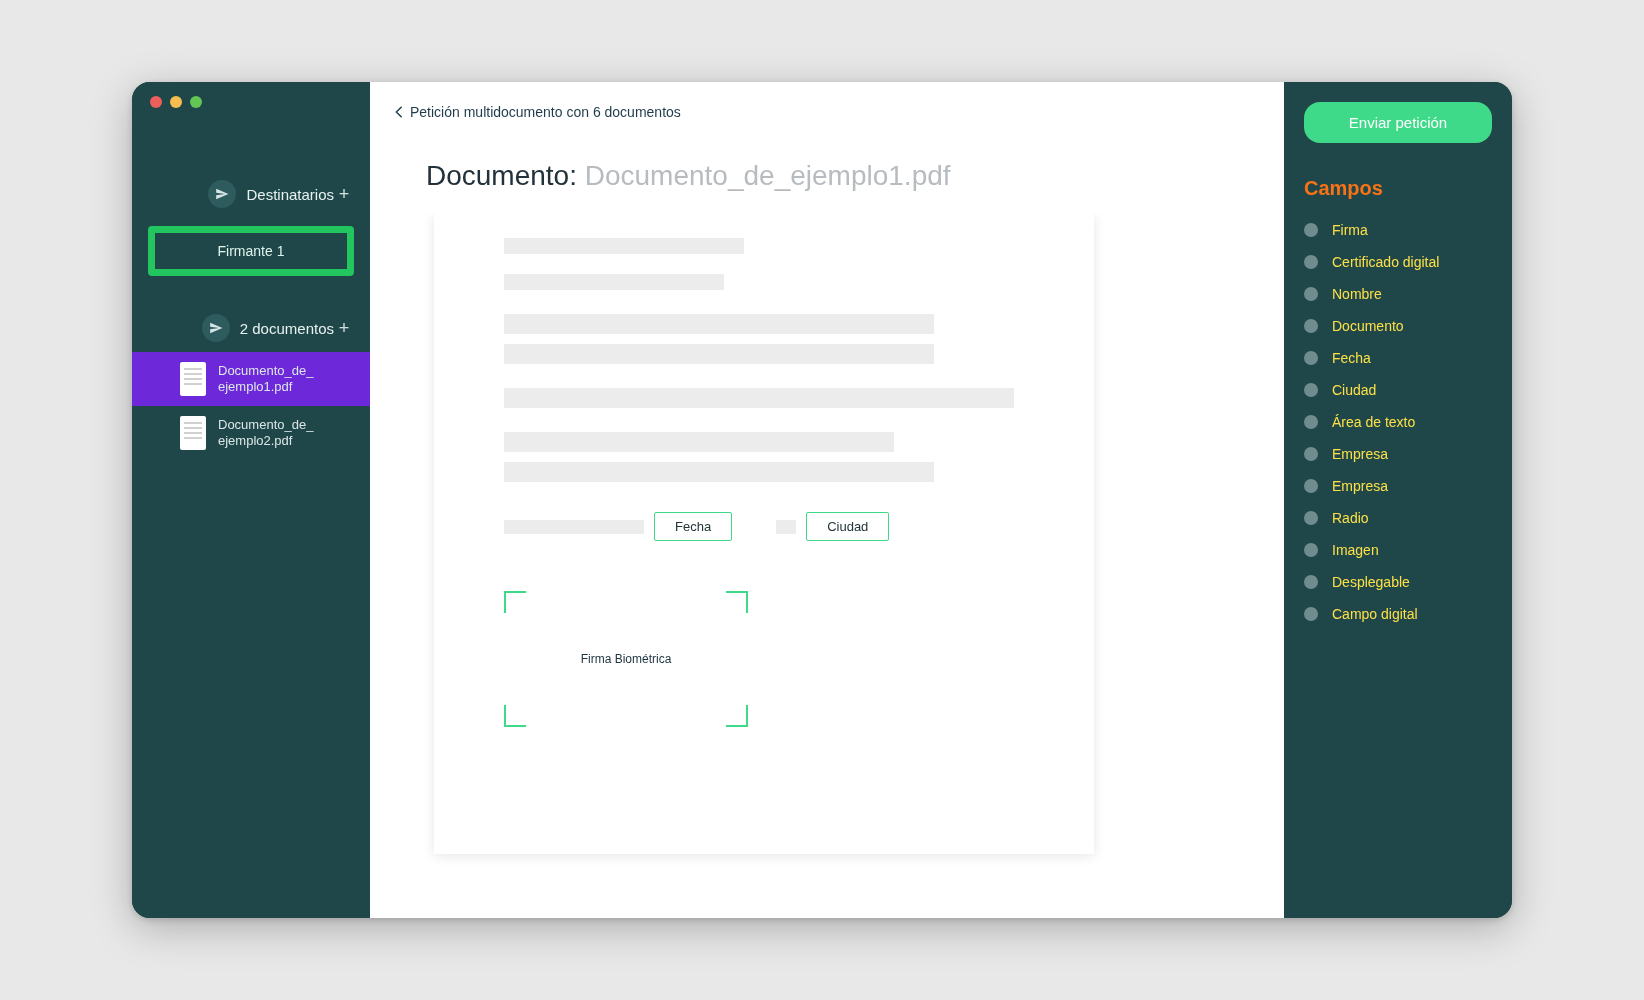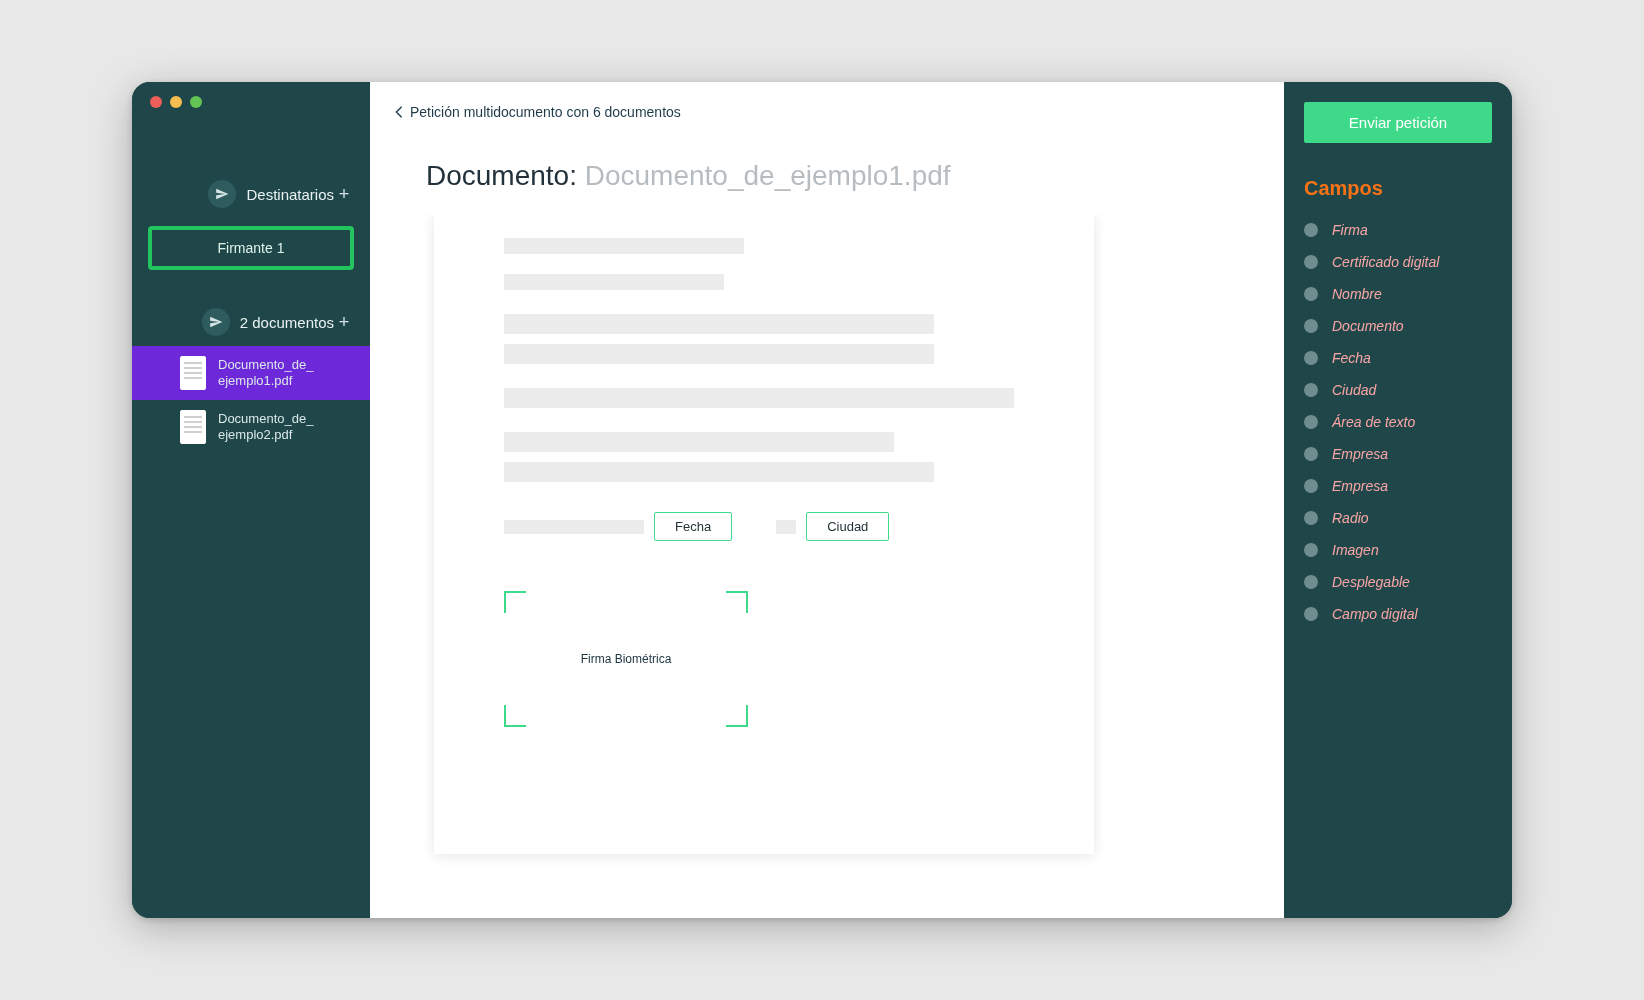--- a/index.html
+++ b/index.html
@@ -77,21 +77,21 @@
   align-items: center;
   justify-content: center;
   color: #cfe0e0;
   cursor: pointer;
   font-size: 18px;
   font-weight: 300;
 }
 .signer-btn {
   margin: 10px 16px 30px 16px;
   padding: 10px 0;
-  border: 4px solid #22c55e;
+  border: 7px solid #22c55e;
   color: #dff3eb;
   border-radius: 4px;
   text-align: center;
   font-size: 14px;
   cursor: pointer;
 }
 .doc-list { padding-top: 2px; }
 .doc-item {
   display: flex;
   align-items: center;
@@ -219,21 +219,21 @@
   background: #1f4749;
   color: #e6edef;
   padding: 20px 20px 0 20px;
   flex-shrink: 0;
 }
 .send-btn {
   background: #3fd98a;
   color: #fff;
   text-align: center;
   padding: 12px 0;
-  border-radius: 2px;
+  border-radius: 16px;
   font-size: 15px;
   cursor: pointer;
   margin-bottom: 34px;
 }
 .fields-title {
   font-size: 20px;
   font-weight: 600;
   color: #f97316;
   margin-bottom: 14px;
 }
@@ -245,22 +245,21 @@
   cursor: pointer;
 }
 .field-dot {
   width: 14px;
   height: 14px;
   border-radius: 50%;
   background: #6f8d8e;
 }
 .field-label {
   font-size: 14px;
-  color: #fca5a5;
-  font-style: italic;
+  color: #fde047;
 }
 </style>
 </head>
 <body>
 
 <div class="window">
 
   <div class="titlebar">
     <div class="dot red"></div>
     <div class="dot yellow"></div>

